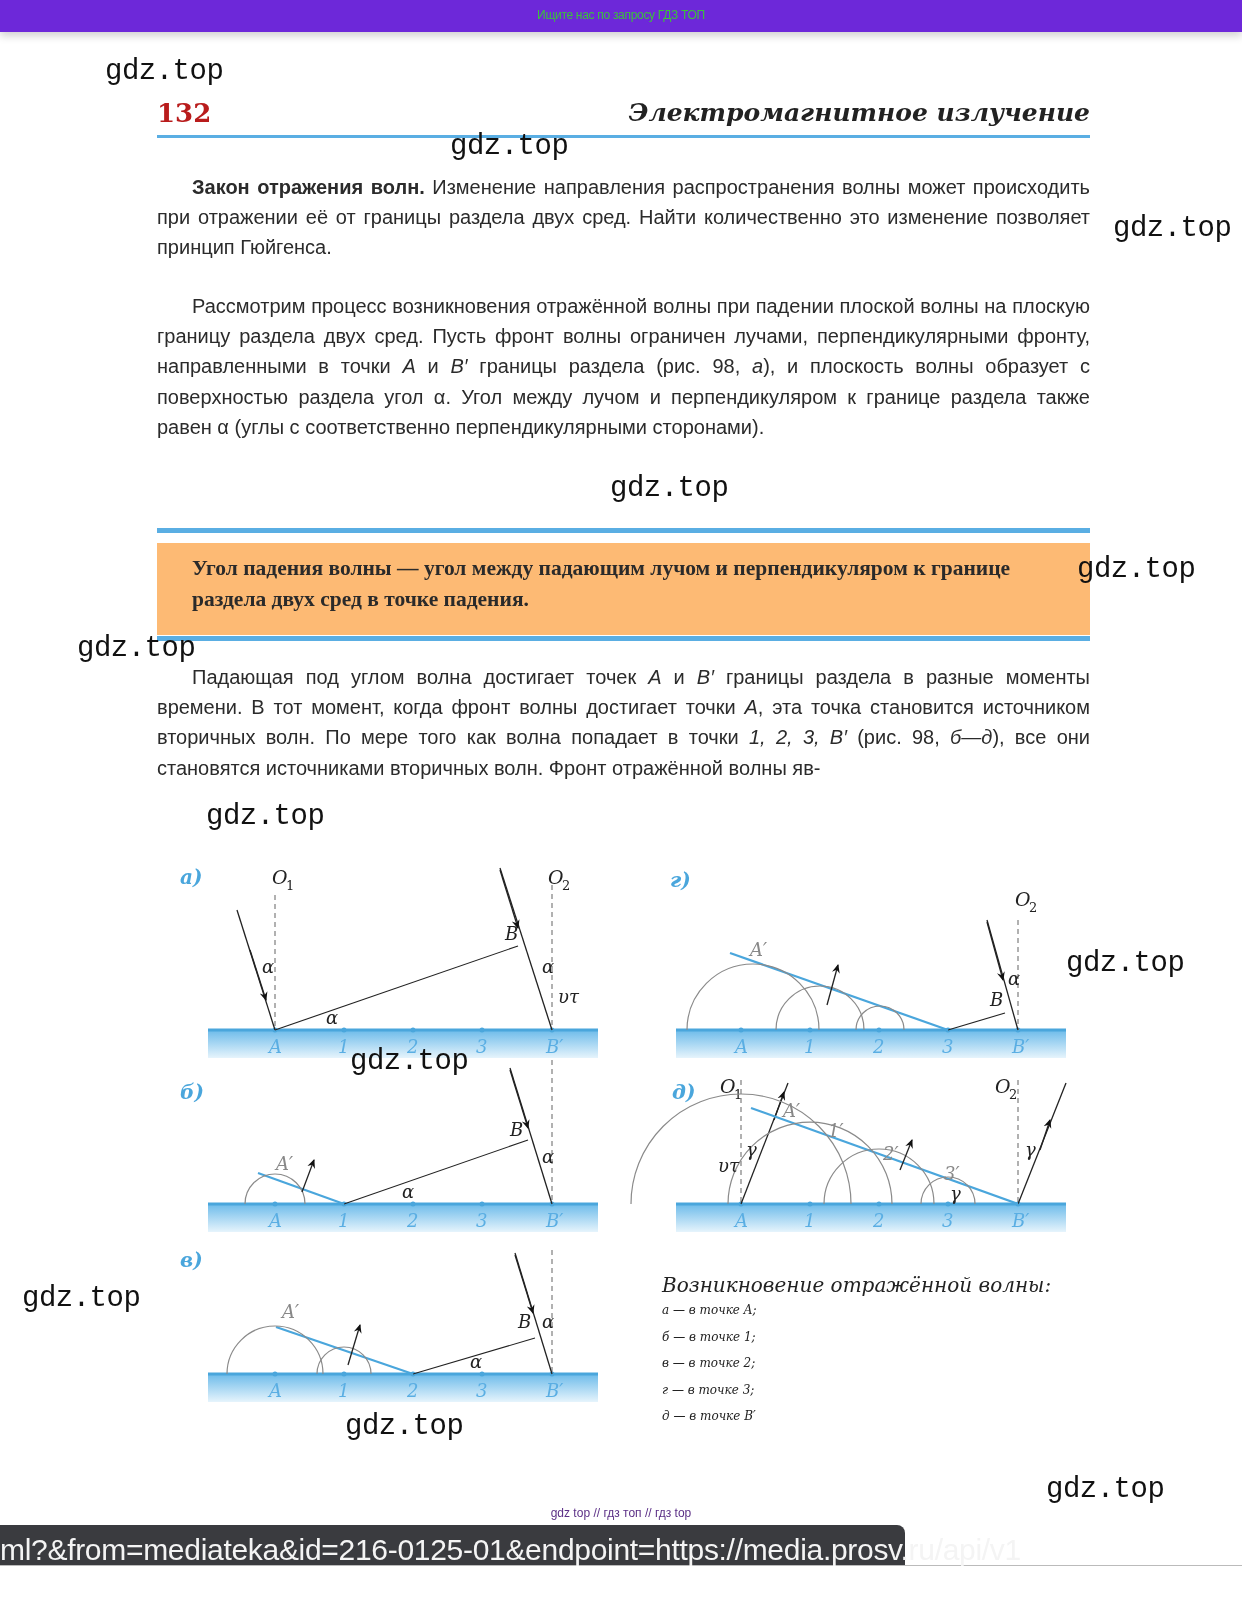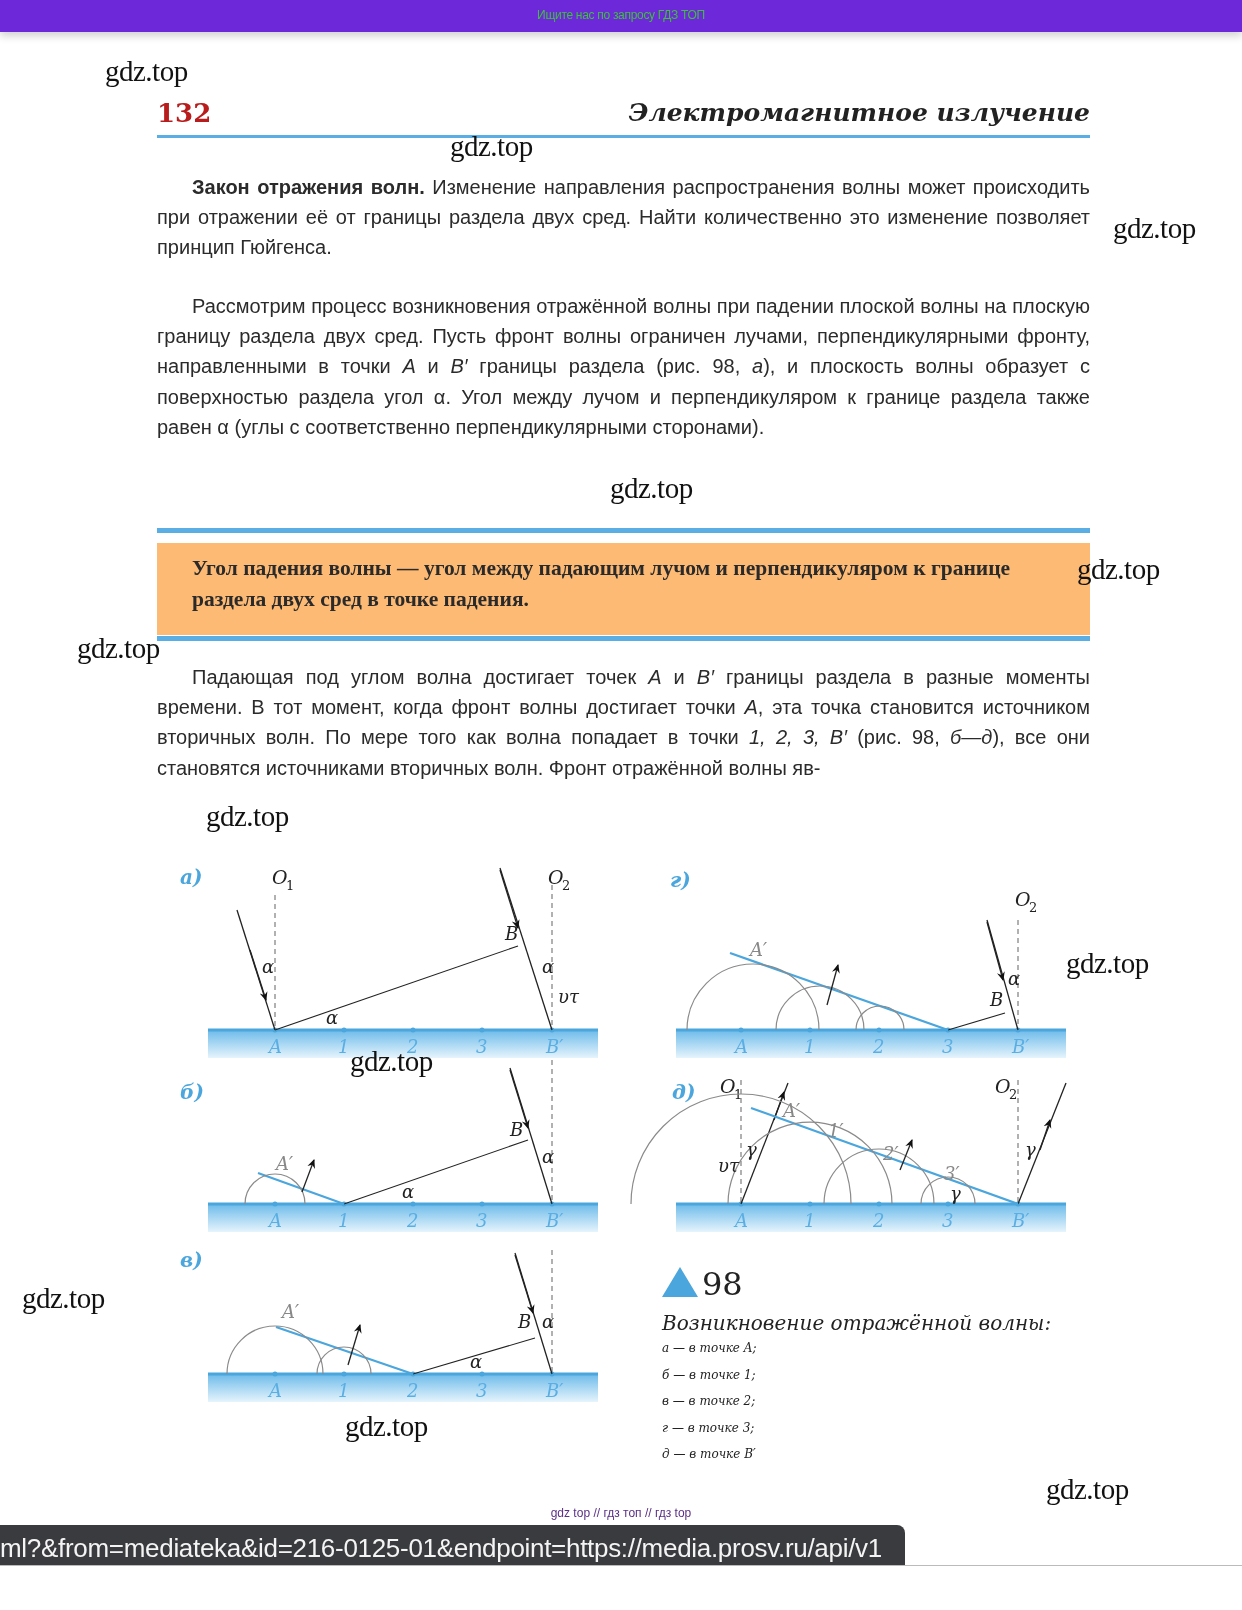--- a/index.html
+++ b/index.html
@@ -13,21 +13,21 @@
     position: absolute; left: 0; top: 0; width: 1242px; height: 32px;
     background: #6d28d9; text-align: center;
     box-shadow: 0 4px 8px rgba(0,0,0,0.18);
     z-index: 3;
   }
   .topbar span {
     font-family: "Liberation Sans", sans-serif; font-size: 12px; color: #3cc13c;
     line-height: 30px; letter-spacing: -0.3px;
   }
   .wm {
-    position: absolute; font-family: Liberation Serif, serif;
+    position: absolute; font-family: Liberation Mono, monospace;
     font-size: 29px; color: #111; z-index: 5; letter-spacing: -0.5px;
   }
   .page-num {
     position: absolute; left: 157px; top: 98px; font-size: 26px; font-weight: bold; color: #b91c1c;
   }
   .chapter {
     position: absolute; right: 152px; top: 98px; font-size: 25px; font-style: italic;
     font-weight: bold; color: #222; font-family: "DejaVu Serif", serif;
   }
   .hrule { position: absolute; left: 157px; width: 933px; background: #5aaee3; }
@@ -64,21 +64,21 @@
     margin-right: 4px;
   }
   .caption .title { font-size: 20px; margin-top: 8px; }
   .caption .item { font-size: 12px; line-height: 26.5px; }
   .url-tip {
     position: absolute; left: 0; top: 1525px; width: 905px; height: 40px;
     background: #3a3b3f; border-radius: 0 8px 0 0; z-index: 6;
   }
   .url-tip span {
     position: absolute; left: 0; top: 8px; font-family: "Liberation Sans", sans-serif;
-    font-size: 26px; color: #f4f4f4; white-space: nowrap; letter-spacing: -0.3px;
+    font-size: 30px; color: #f4f4f4; white-space: nowrap; letter-spacing: -0.3px;
   }
   .bottom-line { position: absolute; left: 0; top: 1565px; width: 1242px; height: 1px; background: #bbb; }
   .footer {
     position: absolute; left: 0; top: 1506px; width: 1242px; text-align: center;
     font-family: "Liberation Sans", sans-serif; font-size: 12px; color: #5b2f86;
   }
   svg text { font-family: "DejaVu Serif", serif; }
 </style>
 </head>
 <body>
@@ -274,21 +274,20 @@
       <text x="883" y="1160" font-size="18" font-style="italic" fill="#888">2′</text>
       <text x="944" y="1180" font-size="18" font-style="italic" fill="#888">3′</text>
       <text x="746" y="1156" font-size="18" font-style="italic" fill="#222">γ</text>
       <text x="718" y="1172" font-size="18" font-style="italic" fill="#222">υτ</text>
       <text x="950" y="1200" font-size="18" font-style="italic" fill="#222">γ</text>
       <text x="1025" y="1156" font-size="18" font-style="italic" fill="#222">γ</text>
     </g>
 </svg>
 
 <div class="caption">
-  <div><span class="tri"></span><span class="num">98</span></div>
   <div class="title">Возникновение отражённой волны:</div>
   <div class="item">а — в точке A;</div>
   <div class="item">б — в точке 1;</div>
   <div class="item">в — в точке 2;</div>
   <div class="item">г — в точке 3;</div>
   <div class="item">д — в точке B′</div>
 </div>
 
 <div class="url-tip">
   <span>ml?&amp;from=mediateka&amp;id=216-0125-01&amp;endpoint=https://media.prosv.ru/api/v1</span>

